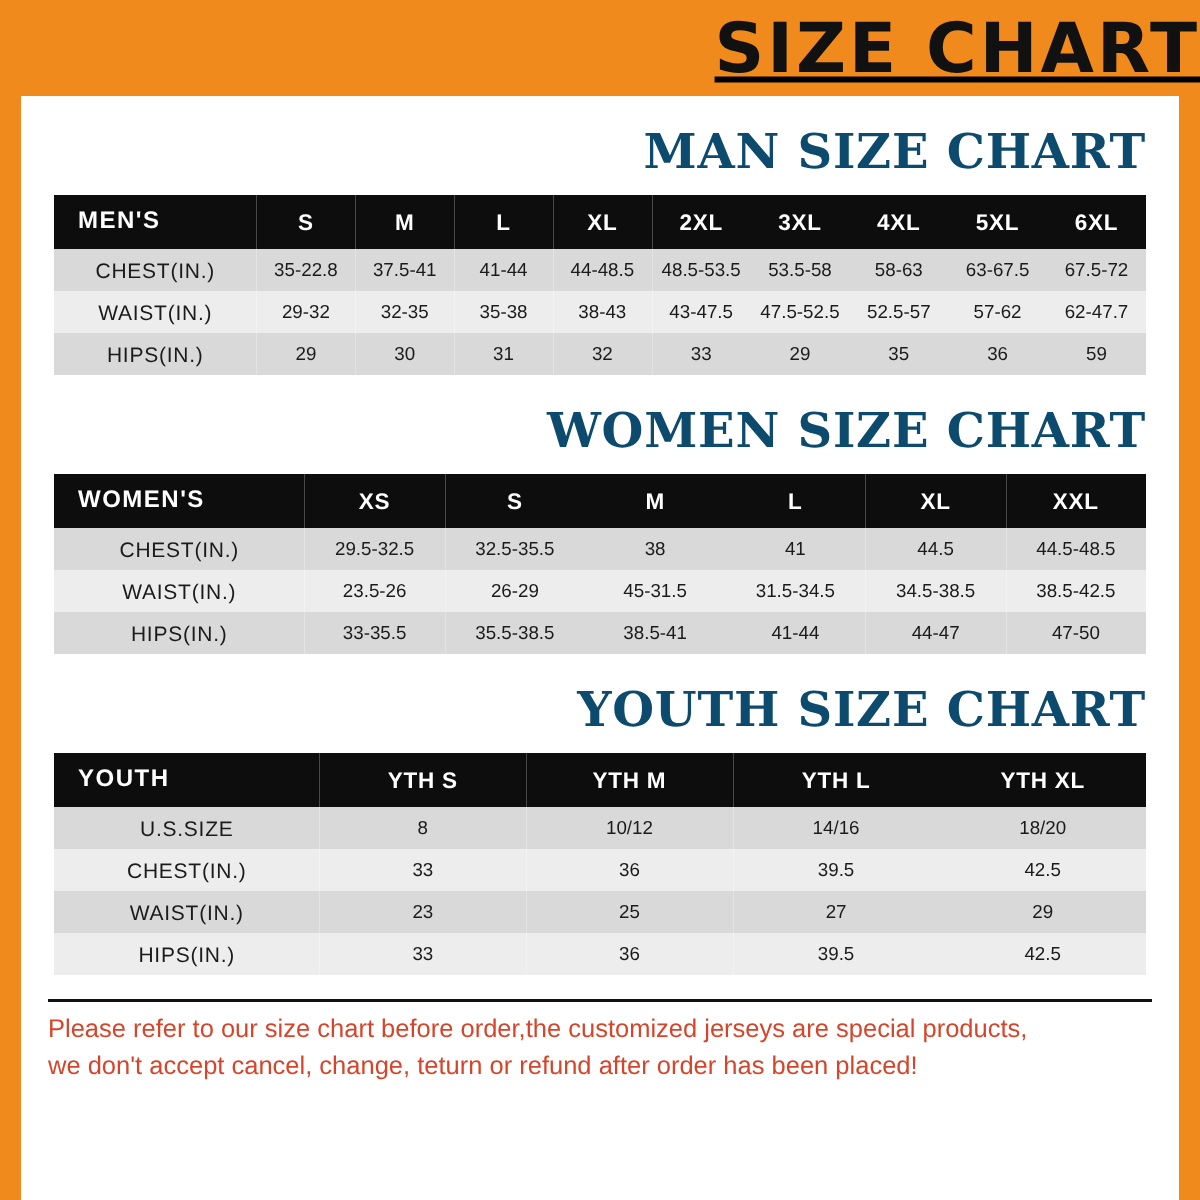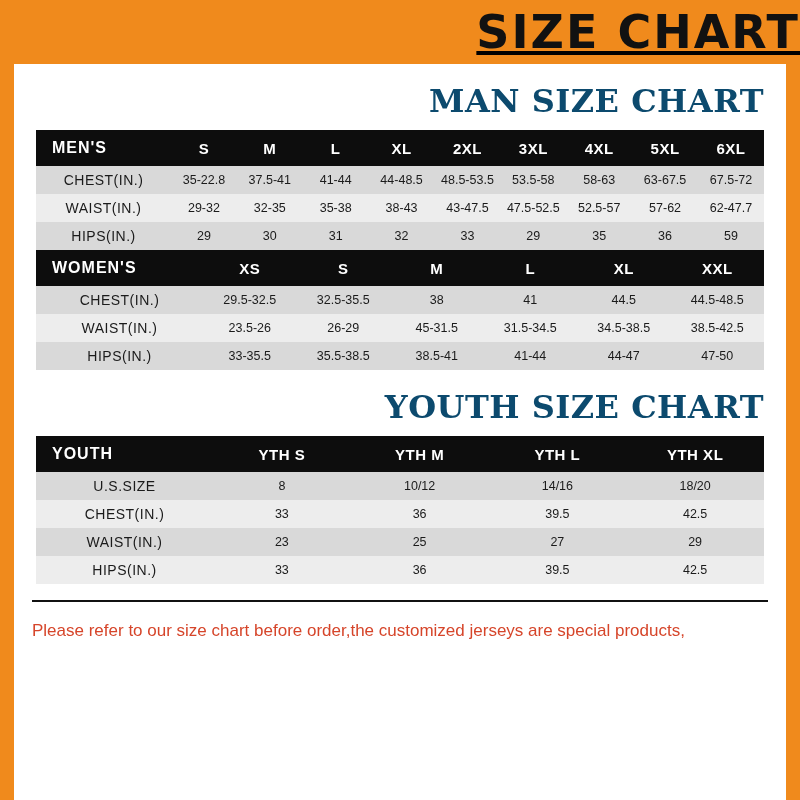--- a/index.html
+++ b/index.html
@@ -94,21 +94,21 @@
   .women-table thead th.label-col { width: 150px; }
   .youth-table thead th.label-col { width: 160px; }
   .women-table th, .women-table td { font-size: 13.5px; }
   .women-table thead th { font-size: 17px; }
   .youth-table th, .youth-table td { font-size: 14px; padding: 9px 1px; }
   .youth-table thead th { font-size: 17px; }
   .youth-table thead th.label-col { font-size: 19px; }
   .notice {
     margin: 16px 18px 0 18px;
     border-top: 2px solid #111111;
-    padding-top: 17px;
+    padding-top: 6px;
     color: #d6452a;
     font-family: "Liberation Sans", sans-serif;
     font-size: 17px;
     line-height: 1.45;
     text-align: left;
   }
 </style>
 </head>
 <body>
 
@@ -170,20 +170,21 @@
           <td>29</td>
           <td>35</td>
           <td>36</td>
           <td>59</td>
         </tr>
       </tbody>
     </table>
   </div>
 
   <div class="section">
+    <div class="section-title">WOMEN SIZE CHART</div>
     <table class="chart women-table">
       <thead>
         <tr>
           <th class="label-col">WOMEN'S</th>
           <th>XS</th>
           <th>S</th>
           <th>M</th>
           <th>L</th>
           <th>XL</th>
           <th>XXL</th>
@@ -261,15 +262,16 @@
           <td>36</td>
           <td>39.5</td>
           <td>42.5</td>
         </tr>
       </tbody>
     </table>
   </div>
 
   <div class="notice">
     <div>Please refer to our size chart before order,the customized jerseys are special products,</div>
+    <div>we don't accept cancel, change, teturn or refund after order has been placed!</div>
   </div>
 
 </div>
 
 </body></html>

